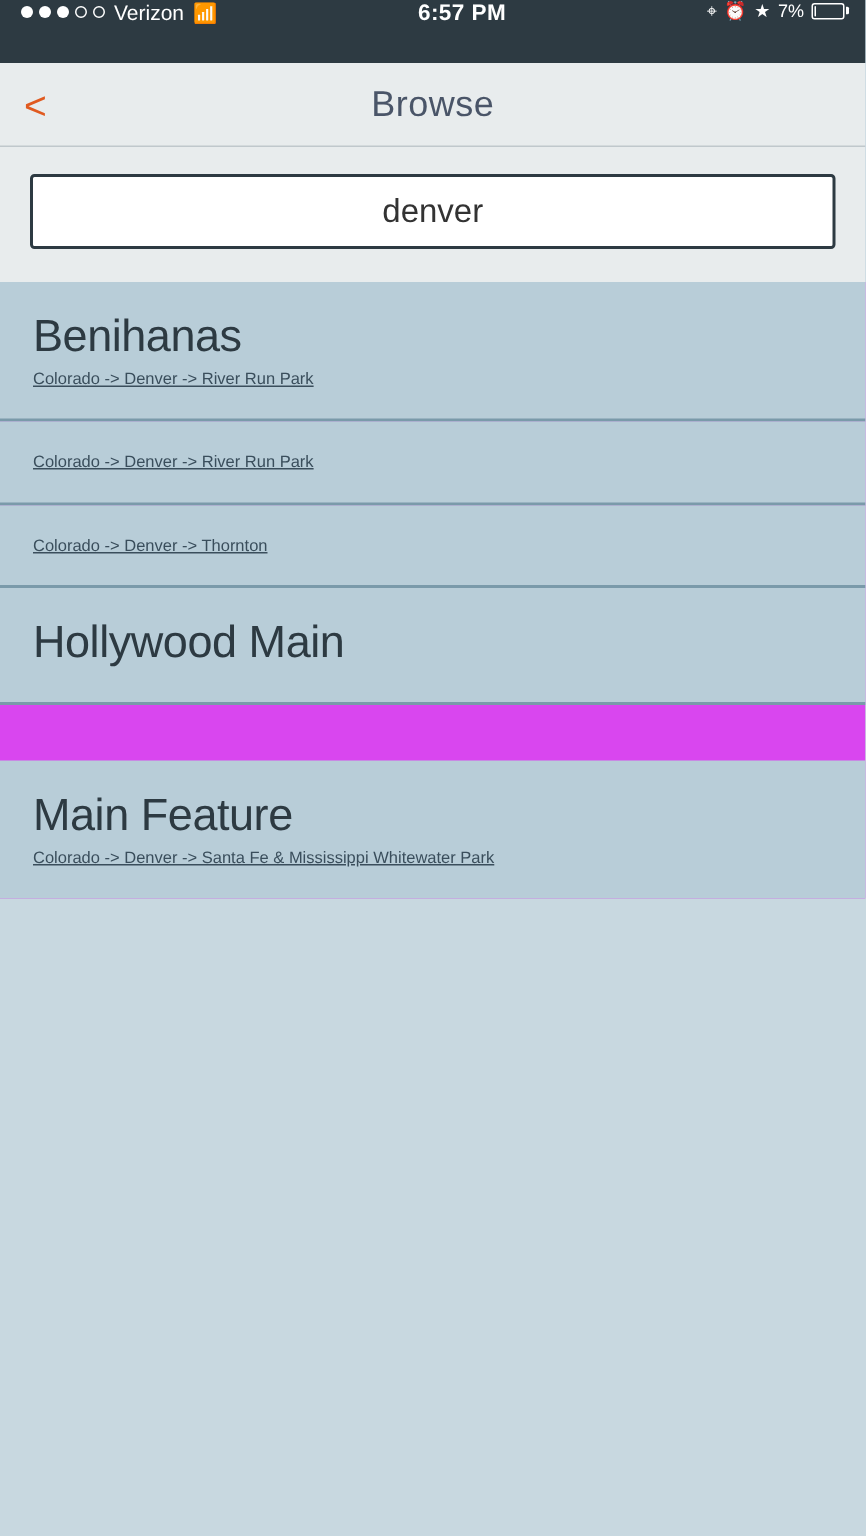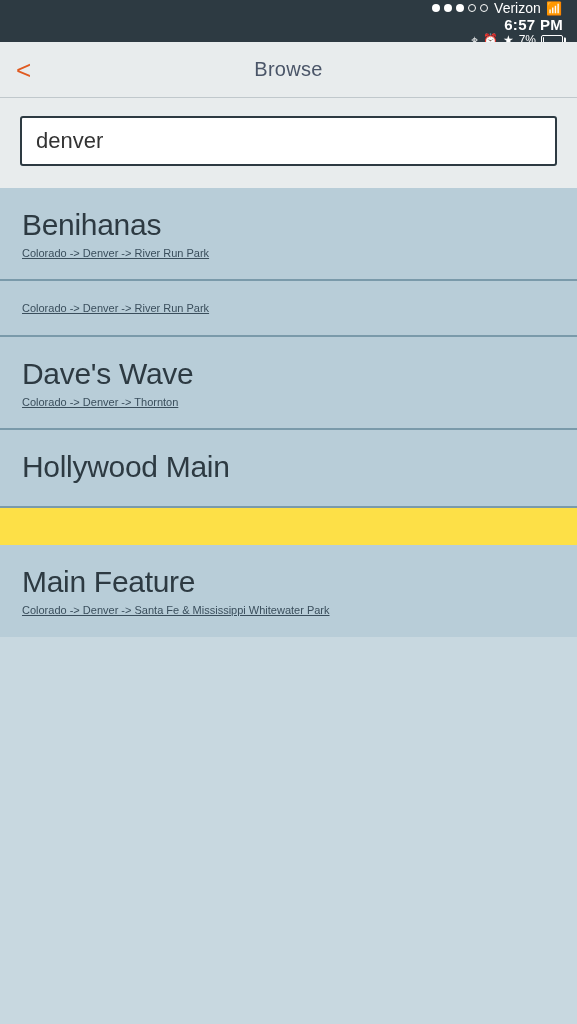--- a/index.html
+++ b/index.html
@@ -10,26 +10,25 @@
       font-family: -apple-system, 'Helvetica Neue', Arial, sans-serif;
       background: #c8d8e0;
       overflow-x: hidden;
     }
 
     
     .status-bar {
       background: #2d3a42;
       height: 42px;
       display: flex;
-      align-items: flex-end;
+      align-items: flex-start;
       justify-content: space-between;
       padding: 0 14px;
       color: white;
       font-size: 13px;
-      flex-direction: column;
     }
     .status-left {
       display: flex;
       align-items: center;
       gap: 6px;
     }
     .status-dots {
       display: flex;
       gap: 4px;
       align-items: center;
@@ -99,46 +98,47 @@
     .nav-back {
       position: absolute;
       left: 16px;
       color: #e05a20;
       font-size: 26px;
       font-weight: 300;
       line-height: 1;
       cursor: pointer;
     }
     .nav-title {
-      font-size: 20px;
+      font-size: 24px;
       font-weight: 400;
       color: #4a5568;
       letter-spacing: 0.3px;
     }
 
     
     .search-area {
       background: #e8eced;
       padding: 18px 20px 22px;
     }
     .search-input {
       width: 100%;
       height: 50px;
       border: 2px solid #2d3a42;
       border-radius: 3px;
       background: white;
       font-size: 22px;
       padding: 0 14px;
       color: #333;
       outline: none;
+      text-align: center;
     }
 
     
     .list {
-      background: #fde047;
+      background: #d946ef;
     }
     .list-item {
       background: #b8cdd8;
       padding: 20px 22px 18px;
       border-bottom: 2px solid #7a9aaa;
       cursor: pointer;
     }
     .list-item:last-child {
       border-bottom: none;
       margin-top: 37px;
@@ -198,21 +198,20 @@
   <div class="list-item">
     <div class="item-name">Benihanas</div>
     <div class="item-path">Colorado -&gt; Denver -&gt; River Run Park</div>
   </div>
 
   <div class="list-item">
     <div class="item-path">Colorado -&gt; Denver -&gt; River Run Park</div>
   </div>
 
   <div class="list-item">
-    <div class="item-name">Dave's Wave</div>
     <div class="item-path">Colorado -&gt; Denver -&gt; Thornton</div>
   </div>
 
   <div class="list-item">
     <div class="item-name">Hollywood Main</div>
   </div>
 
   <div class="list-item">
     <div class="item-name">Main Feature</div>
     <div class="item-path">Colorado -&gt; Denver -&gt; Santa Fe &amp; Mississippi Whitewater Park</div>

